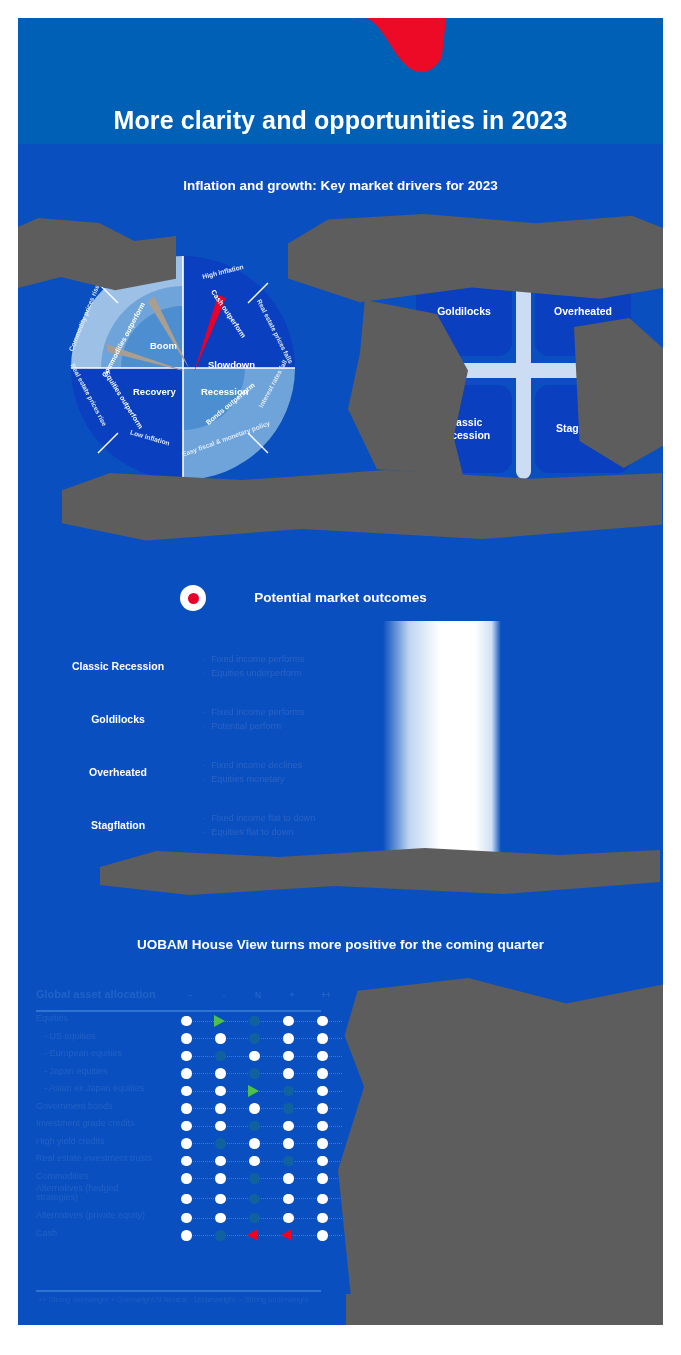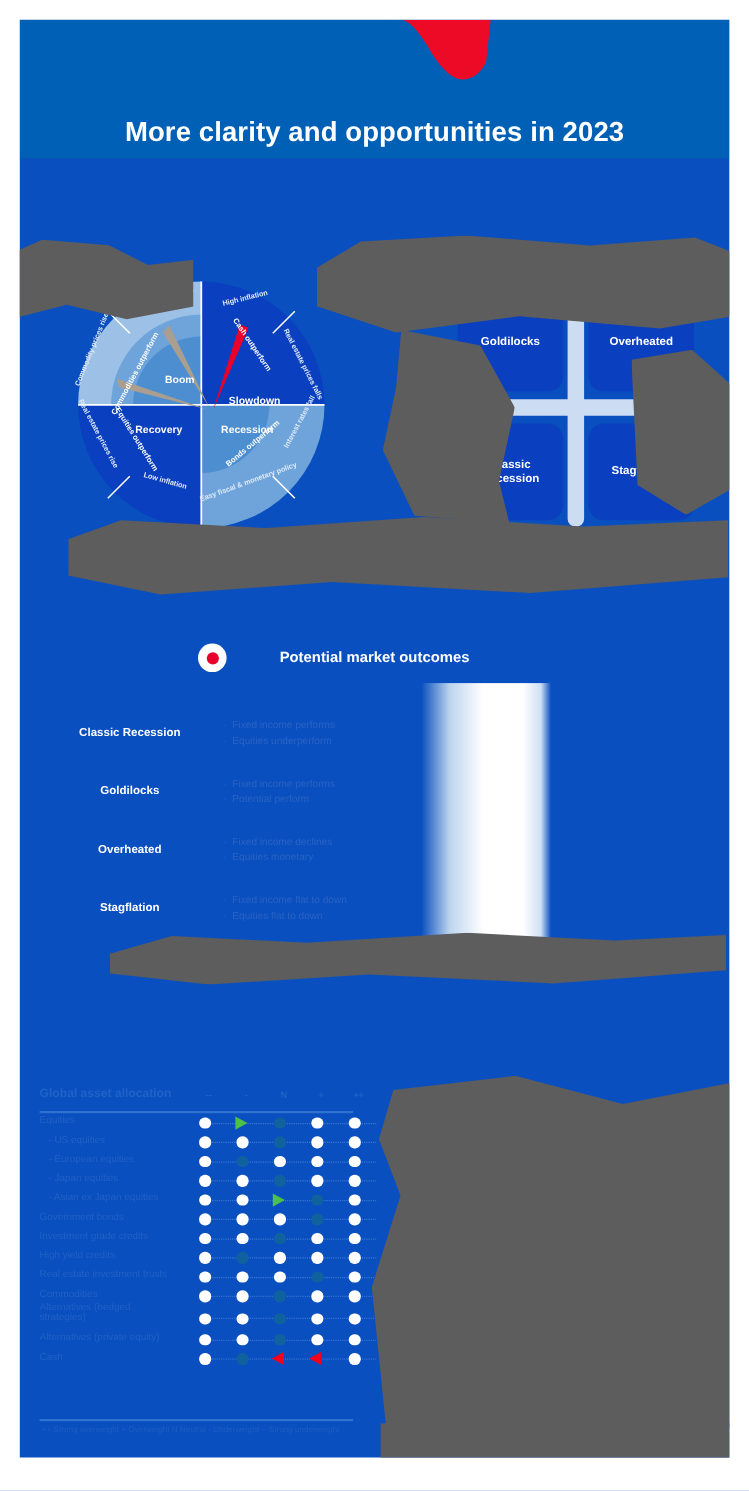--- a/index.html
+++ b/index.html
@@ -81,21 +81,23 @@
 
     <div class="hdr-band"></div>
 
     <svg class="logo-mark" viewBox="0 0 100 56">
       <path d="M14,0 C22,0 30,10 40,26 C48,40 58,52 68,54 C78,56 88,48 92,38 L96,0 Z" fill="#ed0a26"></path>
       <path d="M8,0 C4,12 2,26 6,36 L2,0 Z" fill="#0060b6"></path>
     </svg>
 
     <div class="hdr-title">More clarity and opportunities in 2023</div>
 
+    <div class="sec-title" id="t-drivers">Inflation and growth: Key market drivers for 2023</div>
     <div class="sec-title" id="t-outcomes">Potential market outcomes</div>
+    <div class="sec-title" id="t-house">UOBAM House View turns more positive for the coming quarter</div>
 
     <div id="clock-wrap">
       <svg width="300" height="240" viewBox="0 0 300 240">
 
         <path d="M155,120 L155,8 A112,112 0 0,0 43,120 Z" fill="#9dc0e6"></path>
         <path d="M155,120 L267,120 A112,112 0 0,0 155,8 Z" fill="#0a3fbf"></path>
         <path d="M155,120 L43,120 A112,112 0 0,0 155,232 Z" fill="#0a3fbf"></path>
         <path d="M155,120 L155,232 A112,112 0 0,0 267,120 Z" fill="#6fa4db"></path>
 
         <path d="M155,120 L155,38 A82,82 0 0,0 73,120 Z" fill="#6fa4db"></path>
@@ -119,21 +121,21 @@
         <path d="M162,122 L126,48 L120,54 Z" fill="#a99e8f"></path>
         <path d="M166,124 L198,50 L190,47 Z" fill="#e8002a"></path>
       </svg>
 
       <div class="hub"></div>
       <div class="hub-dot"></div>
 
       
       <div class="clock-label" style="left:122px;top:92px;">Boom</div>
       <div class="clock-label" style="left:180px;top:111px;">Slowdown</div>
-      <div class="clock-label" style="left:95px;top:138px;">Recovery</div>
+      <div class="clock-label" style="left:105px;top:138px;">Recovery</div>
       <div class="clock-label" style="left:173px;top:138px;">Recession</div>
 
       
       <div class="clock-ring-label" style="left:54px;top:88px;transform:rotate(-62deg);font-size:7px;color:#ffffff;">Commodities outperform</div>
       <div class="clock-ring-label" style="left:172px;top:62px;transform:rotate(56deg);font-size:7px;color:#ffffff;">Cash outperform</div>
       <div class="clock-ring-label" style="left:62px;top:148px;transform:rotate(58deg);font-size:7px;color:#ffffff;">Equities outperform</div>
       <div class="clock-ring-label" style="left:172px;top:152px;transform:rotate(-40deg);font-size:7px;color:#ffffff;">Bonds outperform</div>
 
       
       <div class="clock-ring-label" style="left:95px;top:22px;transform:rotate(-20deg);width:54px;">Interest rates rise</div>

